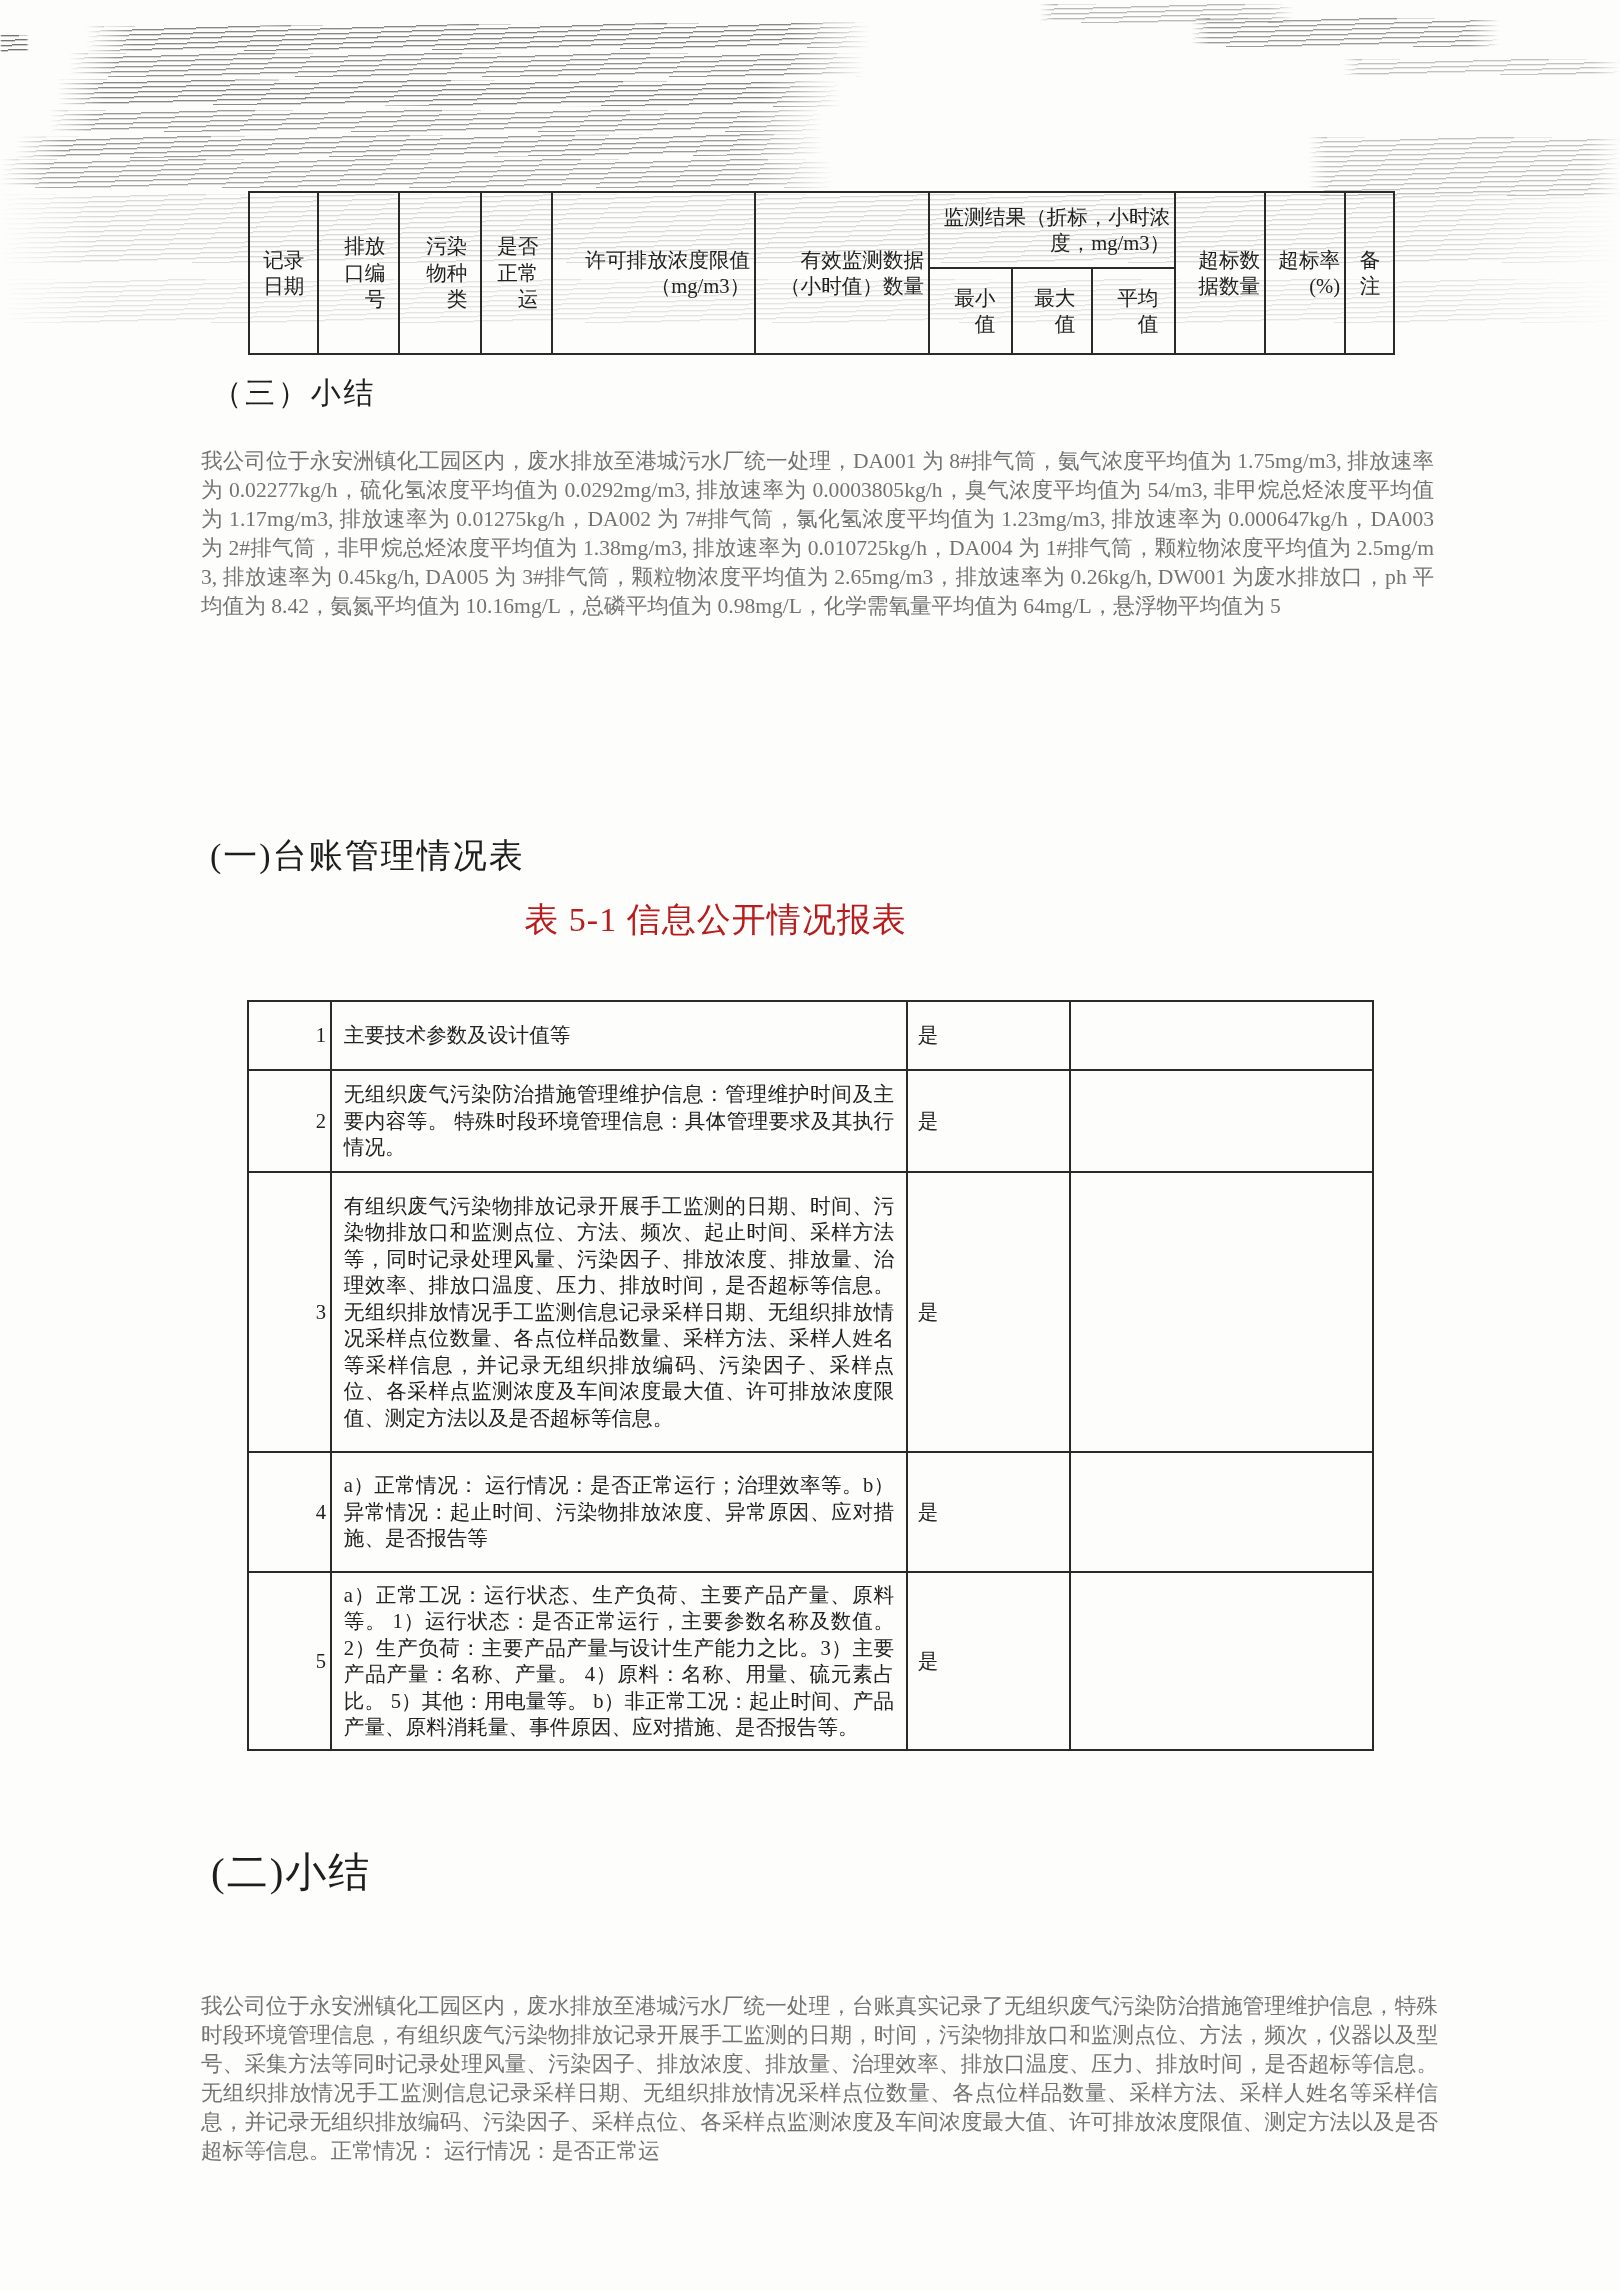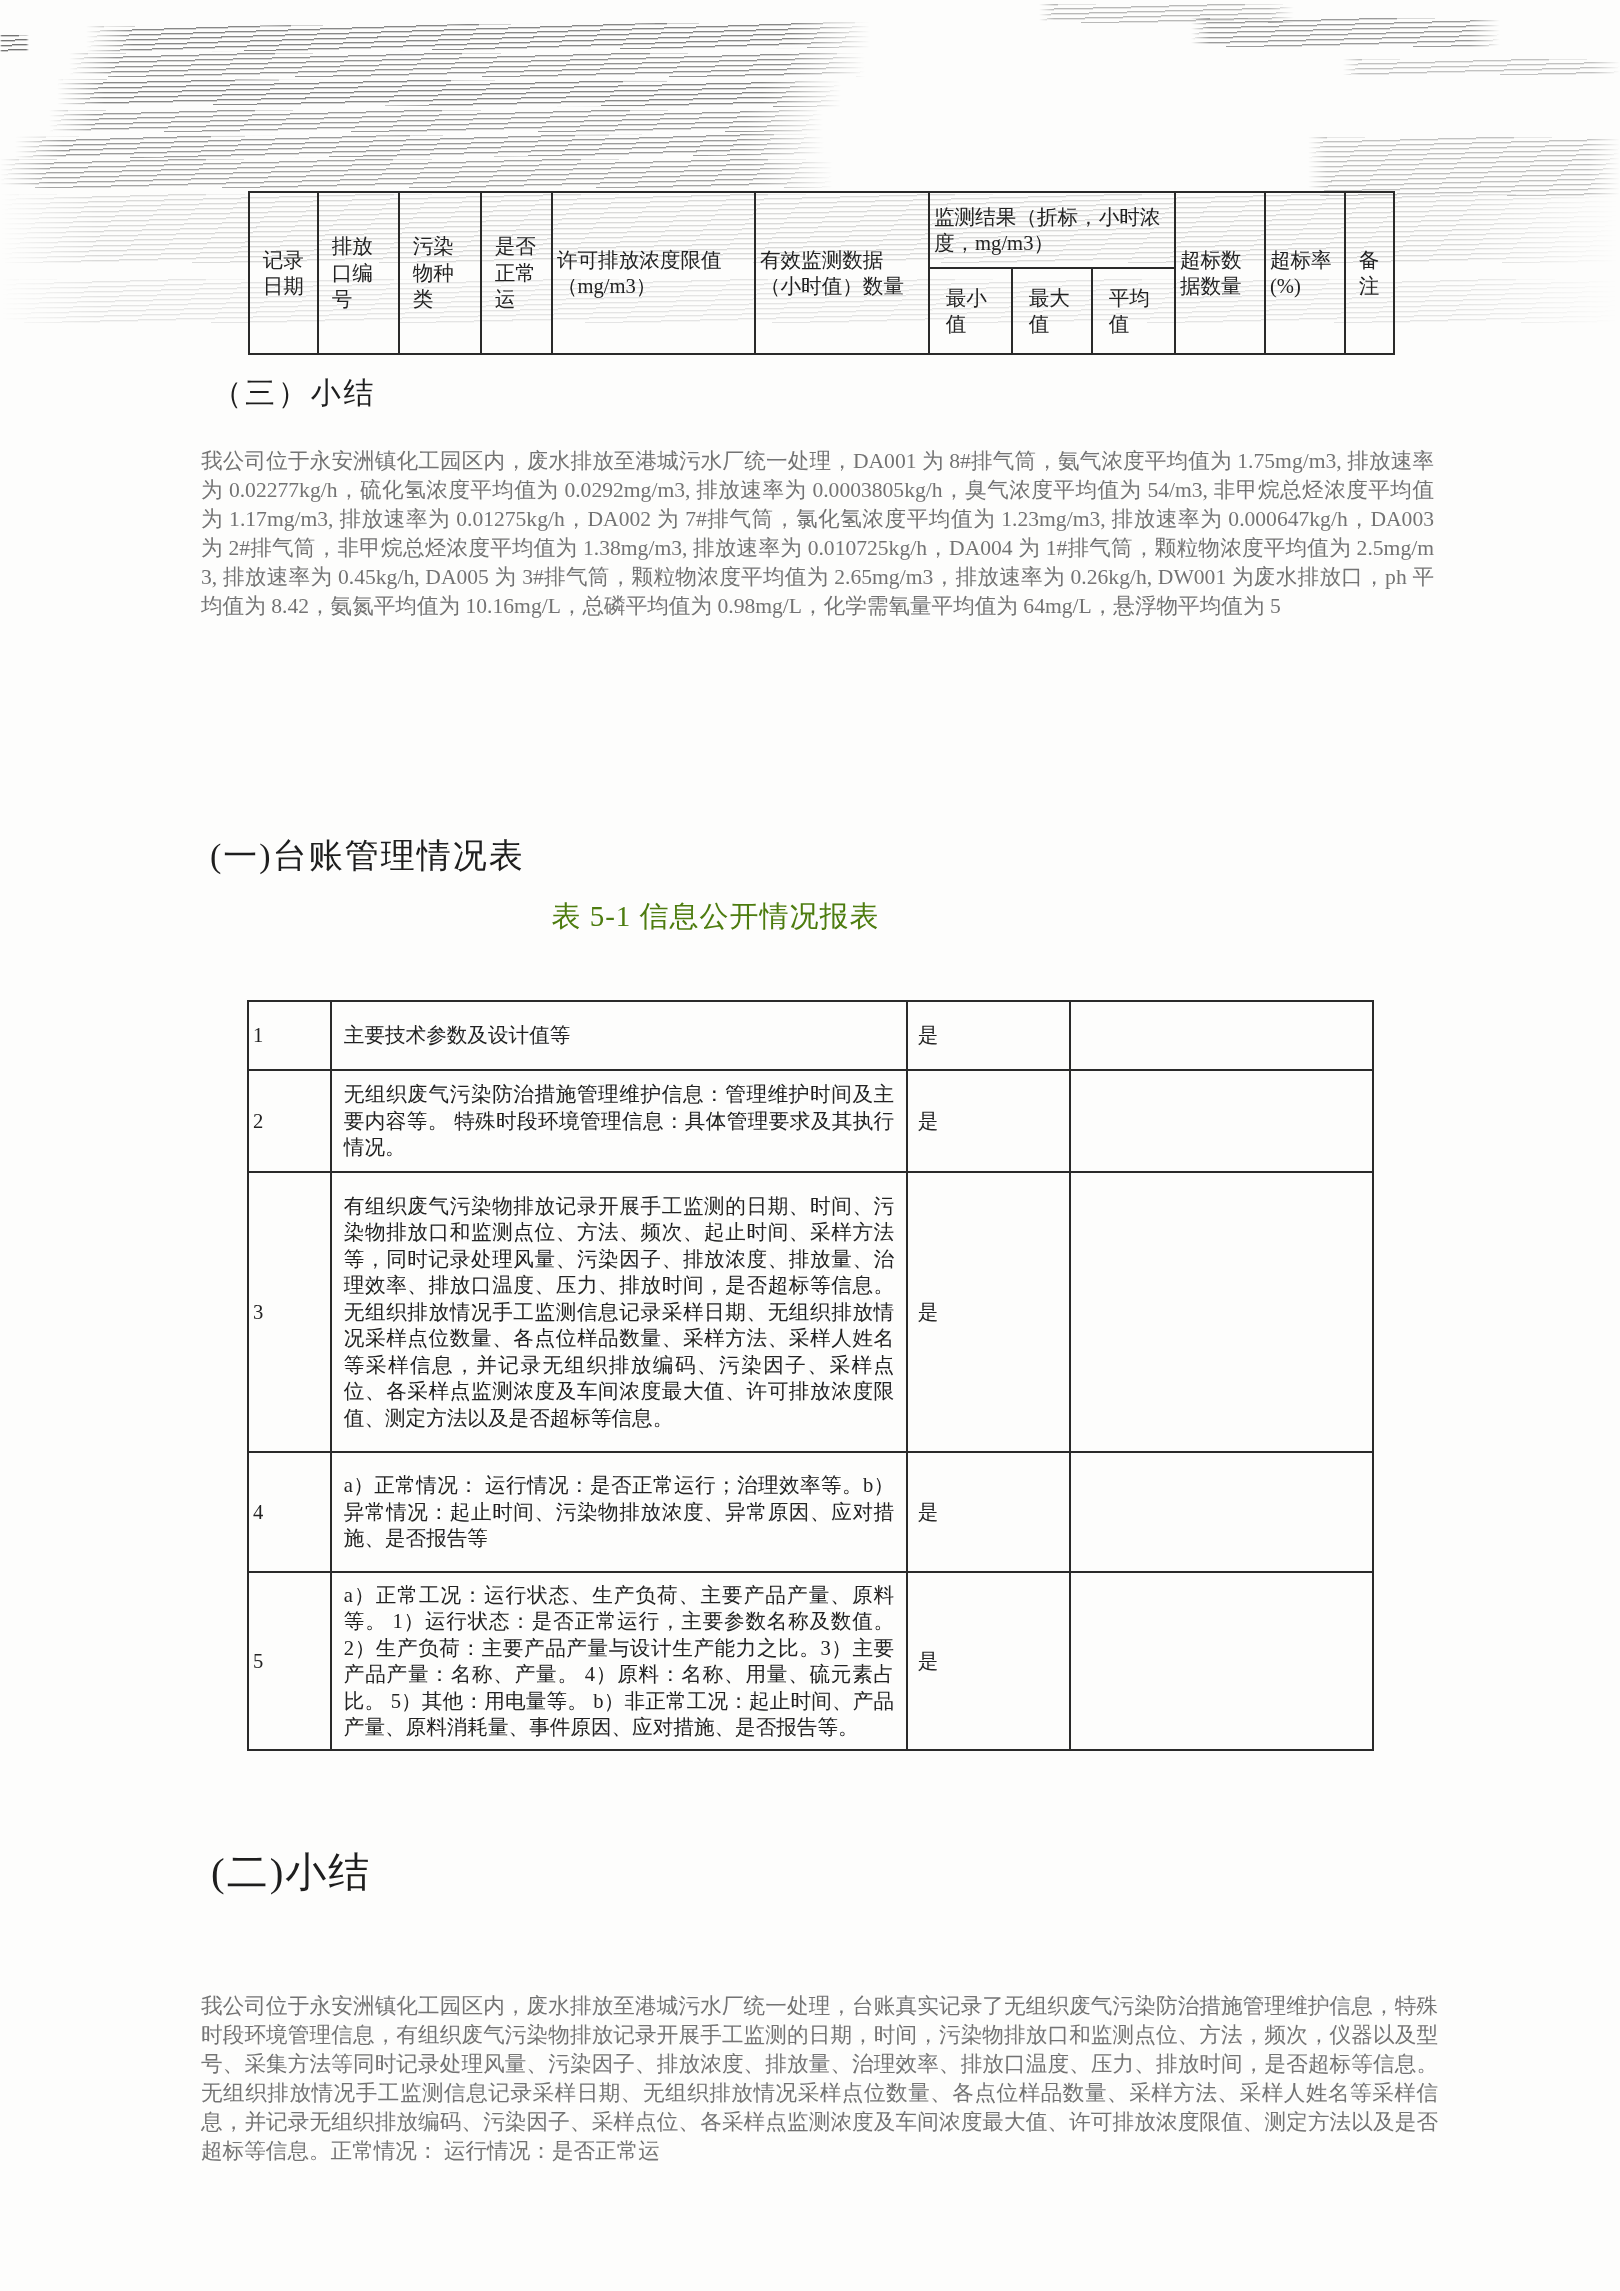--- a/index.html
+++ b/index.html
@@ -19,21 +19,21 @@
       rgba(95,95,95,.45) 1px 2px,
       rgba(255,255,255,0) 2px 4.9px);
     -webkit-mask-image:linear-gradient(to right,transparent 0,#000 6%,#000 90%,transparent 100%);
             mask-image:linear-gradient(to right,transparent 0,#000 6%,#000 90%,transparent 100%);
     pointer-events:none;
   }
   
   table.tbl{border-collapse:collapse;table-layout:fixed;}
   table.tbl td{
     border:2px solid #2a2a2a;
-    text-align:left;vertical-align:middle;
+    text-align:right;vertical-align:middle;
     font-size:20.6px;line-height:26.5px;
     color:#222;
     padding:2px 3.9px;
     word-break:break-all;
   }
   .mon{position:absolute;left:248px;top:191px;width:1147px;}
   .mon tr.r1{height:76px;}
   .mon tr.r2{height:86px;}
   .mon td.narrow{padding:2px 12.7px;}
   .mon td.sub{padding:2px 15.7px;}
@@ -43,21 +43,21 @@
   .ledger td.complete{text-align:left;padding-left:9.8px;}
   
   .h-serif{position:absolute;font-family:"Liberation Serif","DejaVu Serif",serif;font-weight:400;white-space:nowrap;}
   .h-black{position:absolute;font-family:"DejaVu Sans","Liberation Sans",sans-serif;font-weight:700;white-space:nowrap;color:#111;}
   .para{
     position:absolute;
     font-size:21.6px;line-height:29px;
     text-align:justify;word-break:break-all;
     color:#737373;
   }
-  .caption{position:absolute;font-size:29px;color:#4d7c0f;letter-spacing:1px;}
+  .caption{position:absolute;font-size:34px;color:#b91c1c;letter-spacing:1px;}
 </style>
 </head>
 <body>
 
 <div class="page">
 
   <div class="noise" style="left:86px;top:23.5px;width:784px;height:25.5px;opacity:.6;transform:rotate(-.3deg);"></div>
   <div class="noise" style="left:69px;top:53px;width:796px;height:23.5px;opacity:.55;"></div>
   <div class="noise" style="left:57px;top:80px;width:784px;height:25.5px;opacity:.6;transform:rotate(.2deg);"></div>
   <div class="noise" style="left:49px;top:110px;width:774px;height:21.6px;opacity:.5;"></div>

